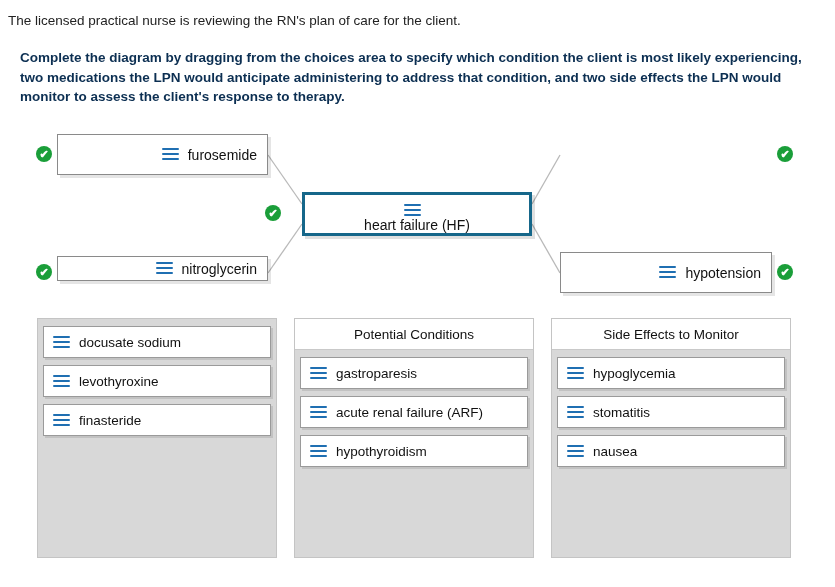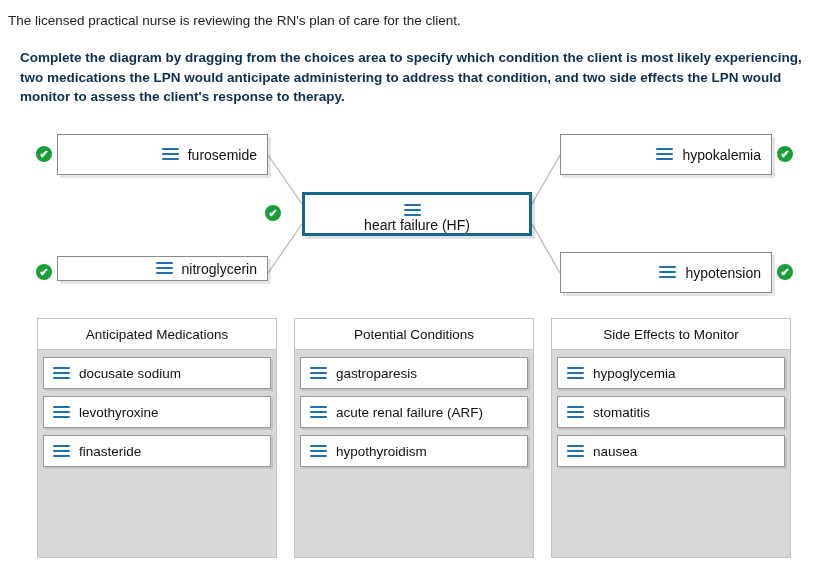--- a/index.html
+++ b/index.html
@@ -205,46 +205,37 @@
     <div class="node center" id="node-center">
       <span class="hamb">
           <i></i>
           <i></i>
           <i></i>
         </span>
       <span>heart failure (HF)</span>
     </div>
     <div class="check" id="chk-center">✔</div>
 
-    <div class="node" id="node-hypokalemia">
-      <span class="hamb">
-          <i></i>
-          <i></i>
-          <i></i>
-        </span>
-      <span>hypokalemia</span>
-    </div>
     <div class="check" id="chk-hypokalemia">✔</div>
 
     <div class="node" id="node-hypotension">
       <span class="hamb">
           <i></i>
           <i></i>
           <i></i>
         </span>
       <span>hypotension</span>
     </div>
     <div class="check" id="chk-hypotension">✔</div>
 
   </div>
 
   <div class="columns">
 
     <div class="col" id="col-0">
-      <div class="col-header">Anticipated Medications</div>
       <div class="choice">
         <span class="hamb">
             <i></i>
             <i></i>
             <i></i>
           </span>
         <span>docusate sodium</span>
       </div>
       <div class="choice">
         <span class="hamb">

